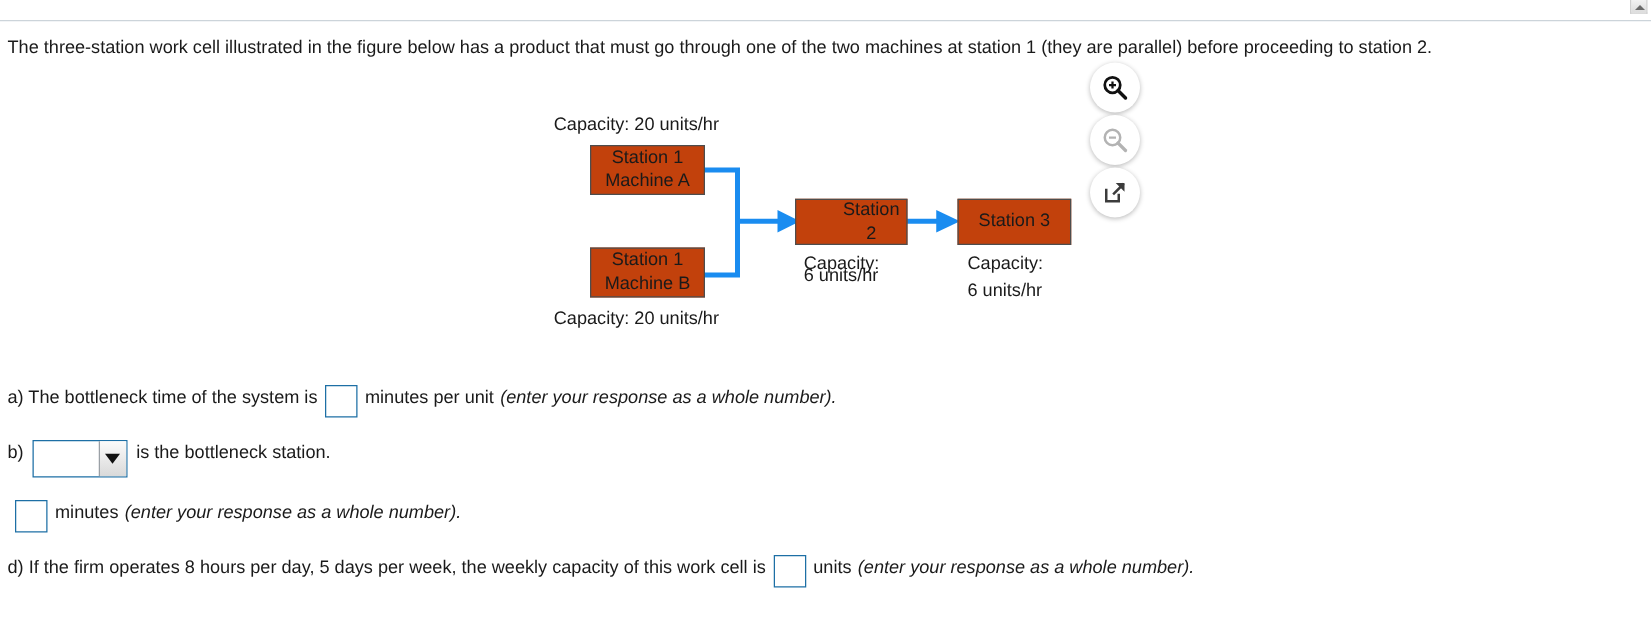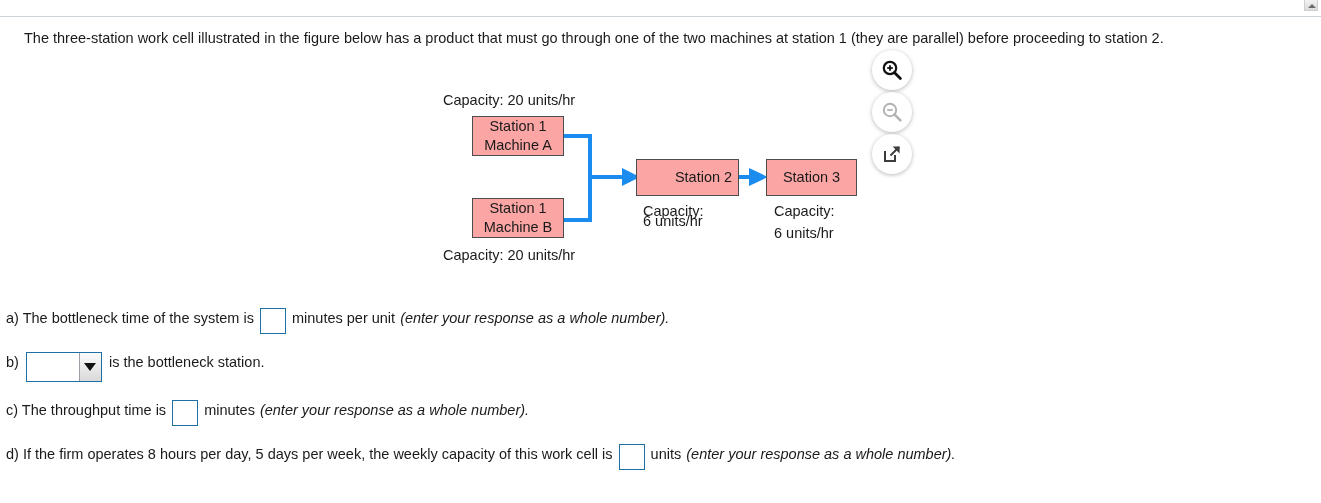--- a/index.html
+++ b/index.html
@@ -39,21 +39,21 @@
     left: 3px; top: 4px;
     width: 0; height: 0;
     border-left: 4px solid transparent;
     border-right: 4px solid transparent;
     border-bottom: 4px solid #6b6b6b;
   }
 
   
   .prompt {
     position: absolute;
-    left: 24px; top: 28px;
+    left: 6px; top: 28px;
     font-size: 14.5px;
     line-height: 20px;
     white-space: nowrap;
     text-align: right;
   }
 
   
   .figure {
     position: absolute;
     left: 440px; top: 88px;
@@ -64,21 +64,21 @@
     font-size: 14.5px;
     line-height: 18px;
     white-space: nowrap;
     color: #1a1a1a;
     text-align: right;
   }
   .node {
     position: absolute;
     box-sizing: border-box;
     border: 1.5px solid #4d4d4d;
-    background: #fca5a5;
+    background: #c2410c;
     font-size: 14.5px;
     line-height: 19px;
     text-align: center;
     color: #1a1a1a;
     display: flex;
     flex-direction: column;
     justify-content: center;
     align-items: center;
   }
   .fig-svg {
@@ -191,21 +191,21 @@
   <div class="node" style="left:32px; top:28px; width:92px; height:40px;">
     <span>Station 1</span>
     <span>Machine A</span>
   </div>
 
   <div class="node" style="left:32px; top:110px; width:92px; height:40px;">
     <span>Station 1</span>
     <span>Machine B</span>
   </div>
 
-  <div class="node" style="left:196px; top:71px; width:103px; height:37px;padding-left:32px;">
+  <div class="node" style="left:196px; top:71px; width:90px; height:37px;padding-left:32px;">
     <span>Station 2</span>
   </div>
 
   <div class="node" style="left:326px; top:71px; width:91px; height:37px;">
     <span>Station 3</span>
   </div>
 
   <div class="fig-label" style="left:203px; top:114px;">Capacity:</div>
   <div class="fig-label" style="left:203px; top:124px;">6 units/hr</div>
 
@@ -255,21 +255,20 @@
   <span class="dropdown">
     <span class="dd-value"></span>
     <span class="dd-arrow">
         <i></i>
       </span>
   </span>
   <span class="txt">is the bottleneck station.</span>
 </div>
 
 <div class="ans" style="top:400px;">
-  <span class="txt">c) The throughput time is</span>
   <span class="blank"></span>
   <span class="txt">minutes</span>
   <span class="txt ital" style="margin-left:5px;">(enter your response as a whole number).</span>
 </div>
 
 <div class="ans" style="top:444px;">
   <span class="txt">d) If the firm operates 8 hours per day, 5 days per week, the weekly capacity of this work cell is</span>
   <span class="blank"></span>
   <span class="txt">units</span>
   <span class="txt ital" style="margin-left:5px;">(enter your response as a whole number).</span>

